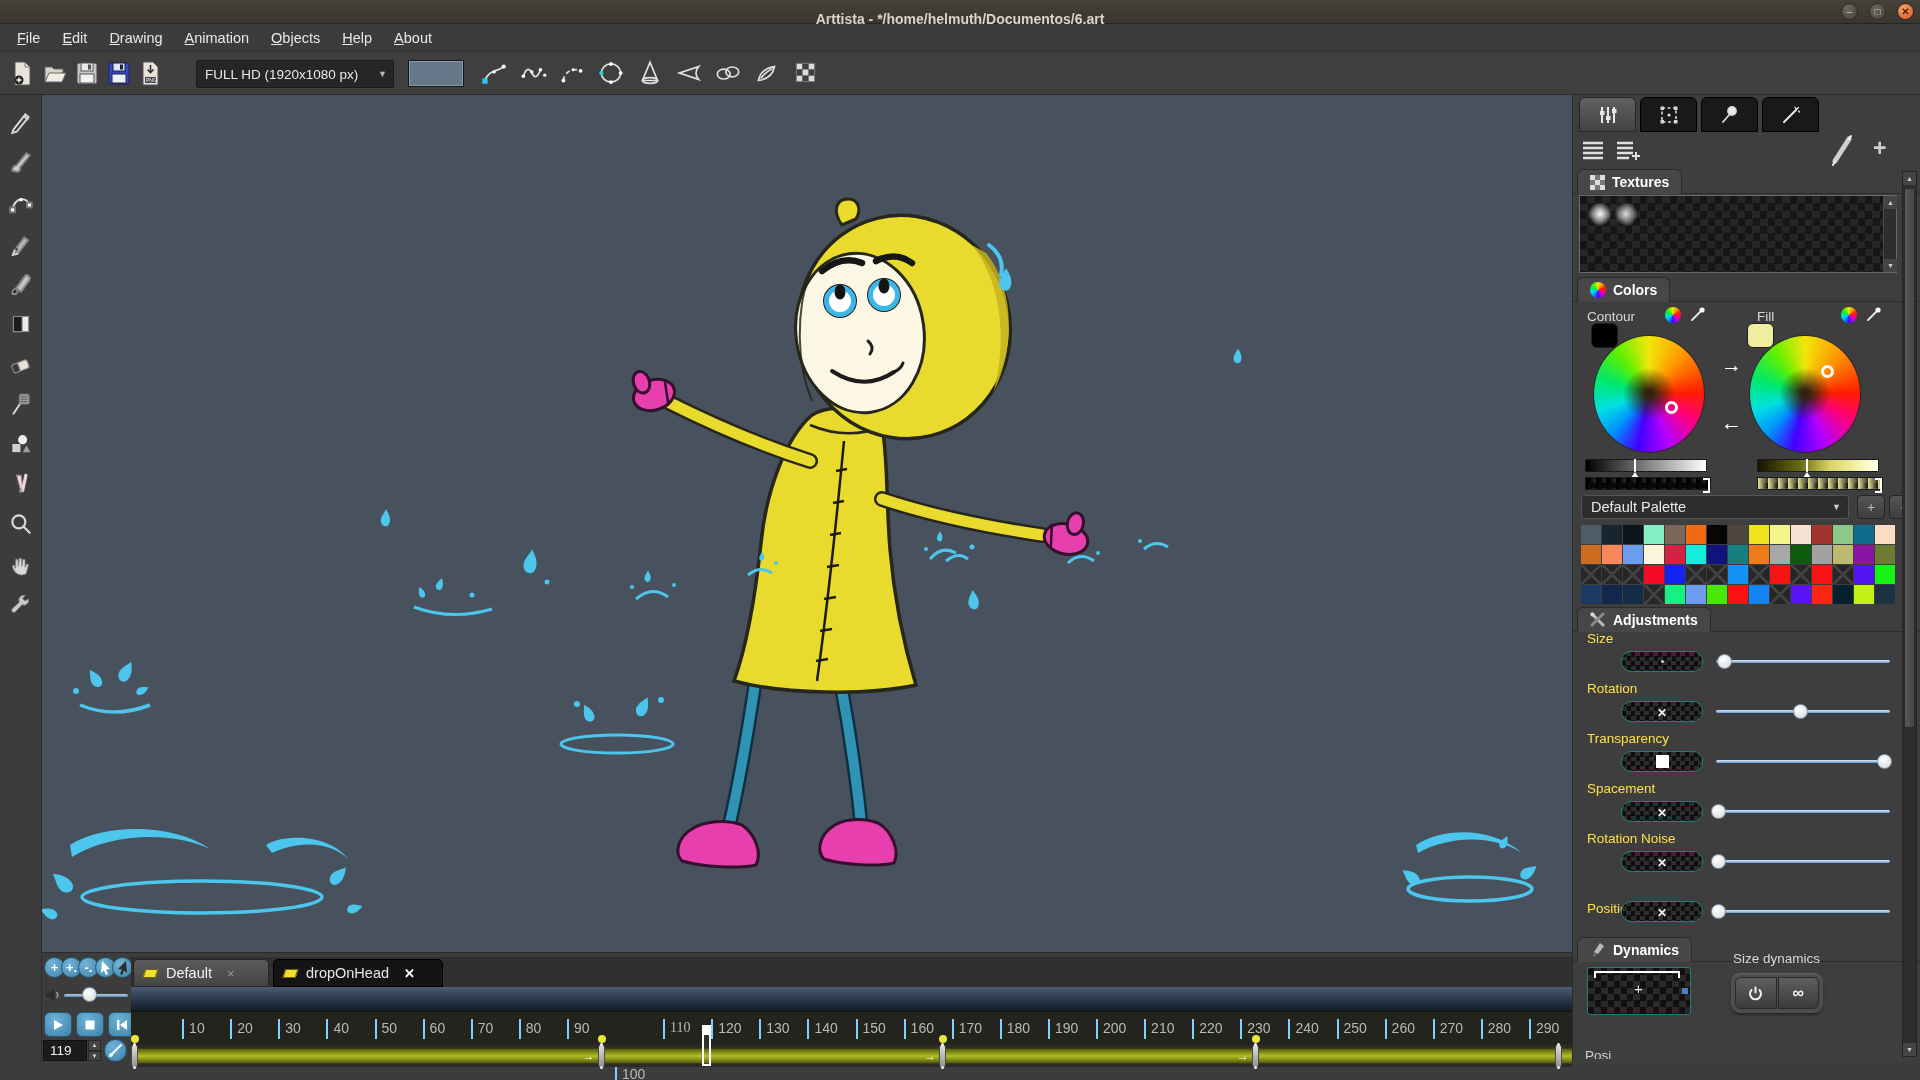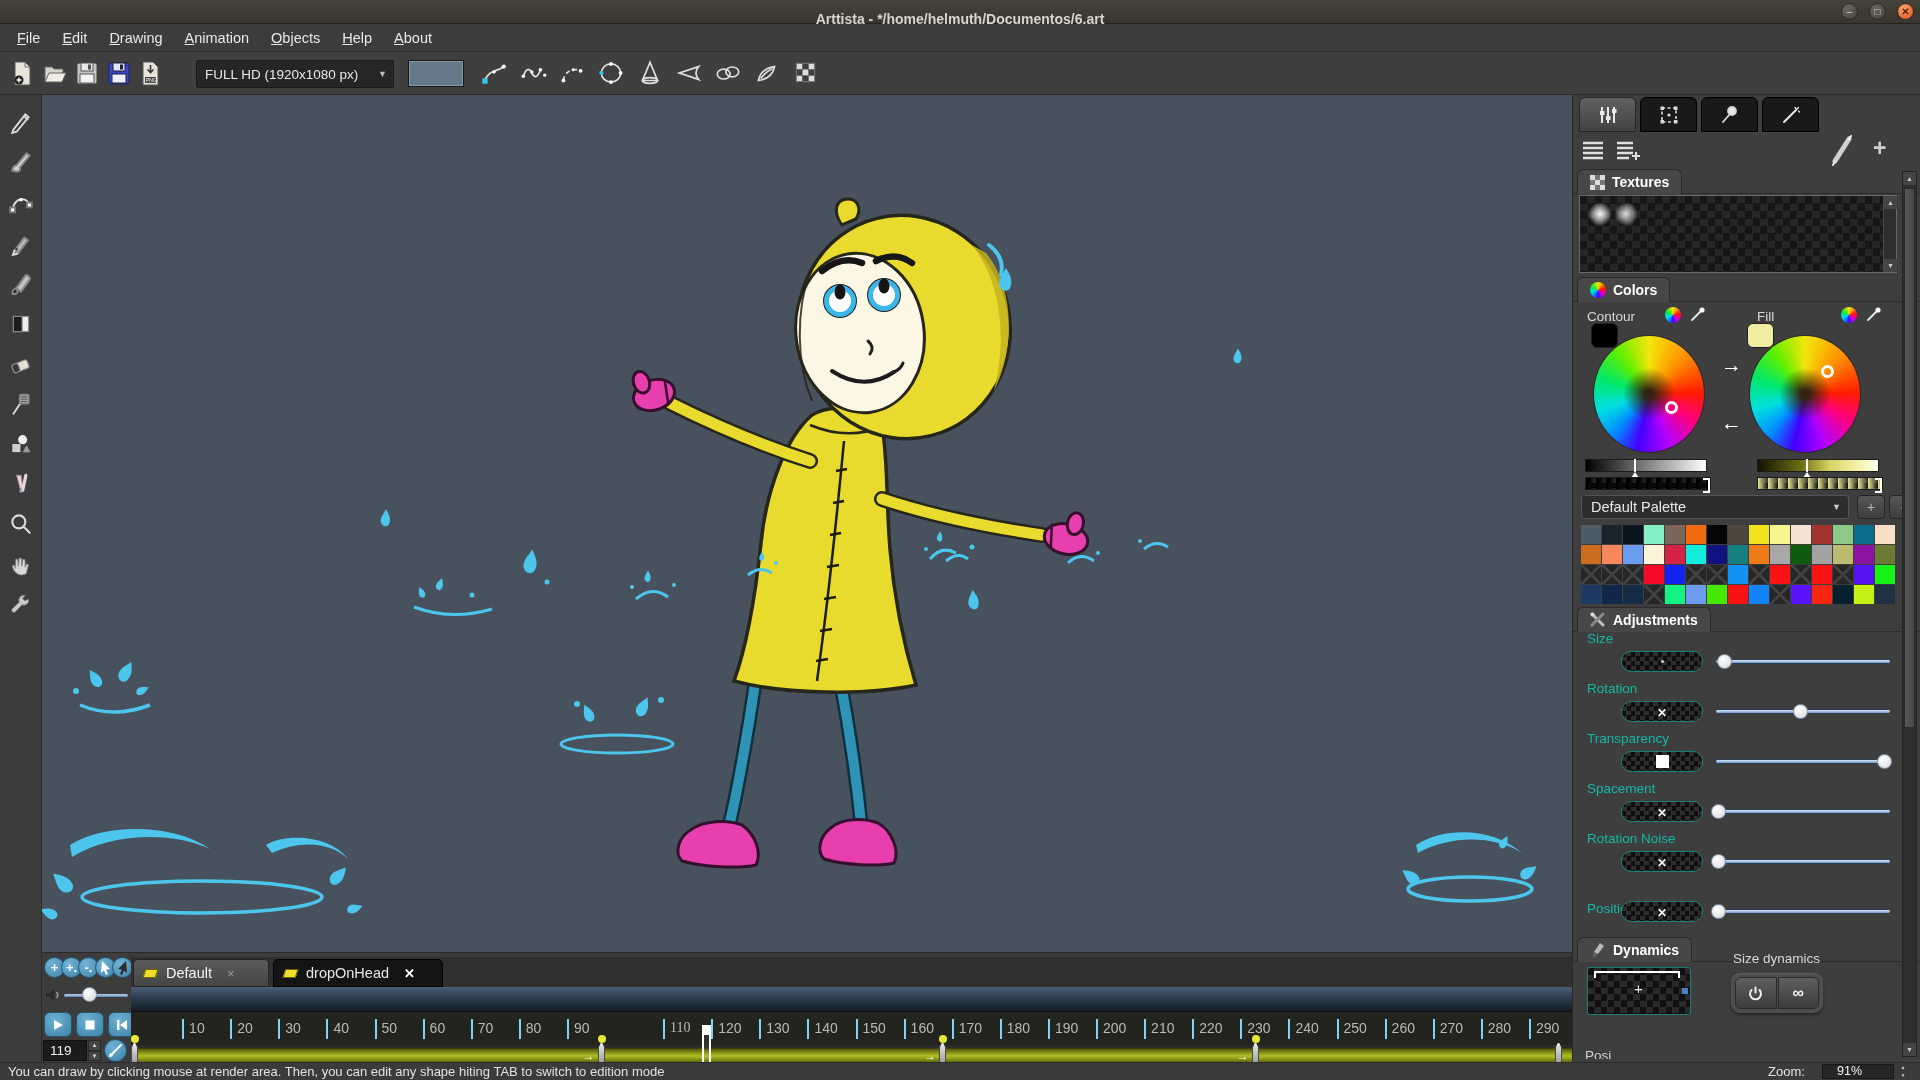--- a/index.html
+++ b/index.html
@@ -81,21 +81,21 @@
   .vmark{position:absolute;top:-1px;width:2px;height:13px;background:#fff;}
   .vtri{position:absolute;top:12px;width:0;height:0;border-left:6px solid transparent;border-right:6px solid transparent;border-bottom:9px solid #fff;}
   .abar{position:absolute;height:13px;width:126px;border:1px solid #1a1a1a;background-size:10px 10px;}
   .abar::after{content:'';position:absolute;right:0;top:0;width:5px;height:11px;border:2px solid #fff;border-left:none;}
   .palselect{position:absolute;left:8px;top:400px;width:268px;height:24px;background:#2d2d2d;border:1px solid #555;border-radius:3px;color:#e8e8e8;font-size:14.5px;display:flex;align-items:center;padding-left:9px;}
   .palselect .arrow{position:absolute;right:7px;font-size:9px;color:#ccc;}
   .palbtn{position:absolute;top:400px;width:28px;height:24px;background:linear-gradient(#555,#3e3e3e);border:1px solid #252525;border-radius:4px;color:#bbb;text-align:center;line-height:22px;font-size:14px;}
   .prow{display:flex;gap:1px;margin-bottom:1px;}
   .sw{width:20px;height:19px;}
   .swx{background:#262626;position:relative;background-image:linear-gradient(45deg,transparent 44%,#414141 44%,#414141 56%,transparent 56%),linear-gradient(-45deg,transparent 44%,#414141 44%,#414141 56%,transparent 56%);}
-  .adj-label{position:absolute;left:14px;color:#14b8a6;font-size:13.5px;}
+  .adj-label{position:absolute;left:14px;color:#fde047;font-size:13.5px;}
   .adj-row{position:absolute;left:0;width:348px;height:22px;}
   .cap{position:absolute;left:48px;top:0;width:82px;height:21px;border:1px solid #1d8078;border-radius:10px;background-size:9px 9px;background-image:conic-gradient(#2e2e2e 25%,#0e0e0e 0 50%,#2e2e2e 0 75%,#0e0e0e 0);display:flex;align-items:center;justify-content:center;}
   .capg.x::before{content:'✕';color:#f2f2f2;font-size:12px;font-weight:bold;}
   .capg.dot::before{content:'';display:block;width:3px;height:3px;background:#cfcfcf;border-radius:50%;}
   .capg.square::before{content:'';display:block;width:13px;height:13px;background:#fff;}
   .trk{position:absolute;left:142px;top:8px;width:176px;height:5px;border-radius:3px;background:linear-gradient(180deg,#dceaf8,#6f97c4);border:1px solid #2c3e52;}
   .knob{position:absolute;top:-6px;width:15px;height:15px;margin-left:-8px;border-radius:50%;background:radial-gradient(circle at 38% 32%,#fff,#d2d8de);border:1px solid #8898a8;}
   .dynbox{position:absolute;left:14px;top:872px;width:104px;height:48px;border:1px solid #1d8078;border-radius:3px;background-size:13px 13px;background-image:conic-gradient(#2a2a2a 25%,#101010 0 50%,#2a2a2a 0 75%,#101010 0);}
   .dynbox .bracket{position:absolute;left:6px;top:3px;width:86px;height:7px;border:2px solid #fff;border-bottom:none;}
   .dynbox .plus{position:absolute;left:46px;top:12px;color:#e8e8e8;font-size:15px;}
@@ -902,22 +902,13 @@
       <div class="clipped">Posi</div>
 
       <div class="pscroll">
         <span class="sbtn" style="top:0;width:13px">▲</span>
         <span class="pthumb"></span>
         <span class="sbtn" style="bottom:0;width:13px">▼</span>
       </div>
     </div>
   </div>
 
-  <div class="statusbar">
-    <span class="msg">You can draw by clicking mouse at render area. Then, you can edit any shape hiting TAB to switch to edition mode</span>
-    <span class="zoomlbl">Zoom:</span>
-    <span class="zoombox">91%</span>
-    <span class="zoomspin">
-        <span>▲</span>
-        <span>▼</span>
-      </span>
-  </div>
 </div>
 
 </body></html>

